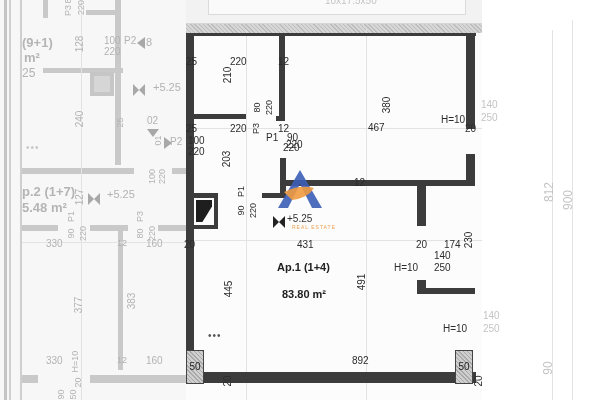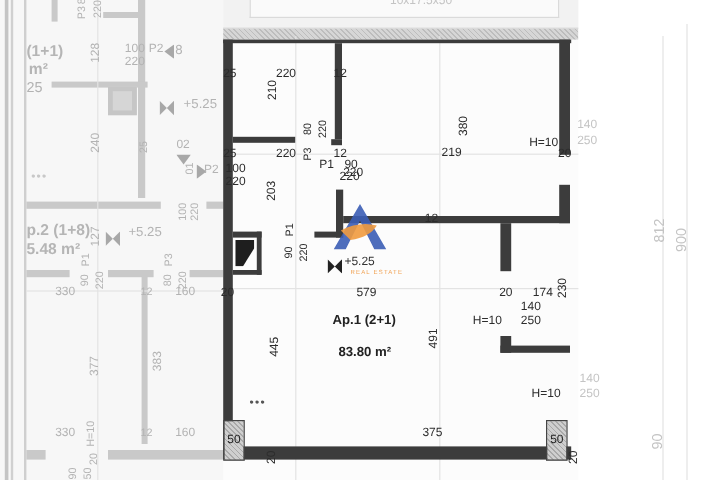--- a/index.html
+++ b/index.html
@@ -107,21 +107,21 @@
   </div>
   <div class="column" style="left:455px;top:350px;">
     <div class="col-label">50</div>
   </div>
 
   <div class="t" style="left:186px;top:57px;">25</div>
   <div class="t" style="left:230px;top:57px;">220</div>
   <div class="t" style="left:278px;top:57px;">12</div>
   <div class="t v" style="left:220px;top:70px;">210</div>
   <div class="t v" style="left:379px;top:100px;">380</div>
-  <div class="t" style="left:368px;top:123px;">219</div>
+  <div class="t" style="left:368px;top:123px;">467</div>
   <div class="t" style="left:441px;top:115px;">H=10</div>
   <div class="t" style="left:465px;top:124px;">20</div>
 
   <div class="t" style="left:186px;top:124px;">25</div>
   <div class="t" style="left:230px;top:124px;">220</div>
   <div class="t v" style="left:251px;top:124px;font-size:9px;">P3</div>
   <div class="t v" style="left:252px;top:103px;font-size:9px;">80</div>
   <div class="t v" style="left:262px;top:103px;font-size:9px;">220</div>
   <div class="t" style="left:278px;top:124px;">12</div>
   <div class="t" style="left:266px;top:133px;">P1</div>
@@ -129,33 +129,33 @@
   <div class="t" style="left:283px;top:143px;">220</div>
   <div class="t" style="left:188px;top:136px;">100</div>
   <div class="t" style="left:188px;top:147px;">220</div>
   <div class="t v" style="left:219px;top:154px;">203</div>
   <div class="t" style="left:286px;top:140px;">220</div>
   <div class="t" style="left:354px;top:178px;">12</div>
   <div class="t v" style="left:236px;top:187px;font-size:9px;">P1</div>
   <div class="t v" style="left:236px;top:206px;font-size:9px;">90</div>
   <div class="t v" style="left:246px;top:206px;font-size:9px;">220</div>
   <div class="t" style="left:184px;top:240px;">20</div>
-  <div class="t" style="left:297px;top:240px;">579</div>
-  <div class="t big" style="left:277px;top:262px;">Ap.1 (2+1)</div>
+  <div class="t" style="left:297px;top:240px;">431</div>
+  <div class="t big" style="left:277px;top:262px;">Ap.1 (1+4)</div>
   <div class="t big" style="left:282px;top:289px;">83.80 m²</div>
   <div class="t v" style="left:221px;top:284px;">445</div>
   <div class="t v" style="left:354px;top:277px;">491</div>
   <div class="t" style="left:416px;top:240px;">20</div>
   <div class="t" style="left:444px;top:240px;">174</div>
   <div class="t v" style="left:461px;top:235px;">230</div>
   <div class="t" style="left:434px;top:251px;">140</div>
   <div class="t" style="left:394px;top:263px;">H=10</div>
   <div class="t" style="left:434px;top:263px;">250</div>
   <div class="t" style="left:443px;top:324px;">H=10</div>
-  <div class="t" style="left:352px;top:356px;">375</div>
+  <div class="t" style="left:352px;top:356px;">892</div>
   <div class="t v" style="left:222px;top:376px;">20</div>
   <div class="t v" style="left:473px;top:376px;">20</div>
   <div class="dots" style="left:208px;top:330px;">•••</div>
 
   <svg class="marker" style="left:273px;top:216px;" viewBox="0 0 12 12">
     <polygon points="0,0 6,6 0,12" fill="#222"></polygon>
       <polygon points="12,0 6,6 12,12" fill="#222"></polygon>
   </svg>
   <div class="t" style="left:287px;top:214px;color:#333;">+5.25</div>
 
@@ -171,21 +171,21 @@
   <div class="guide-v" style="left:552px;top:30px;height:370px;"></div>
   <div class="guide-v" style="left:572px;top:20px;height:380px;"></div>
   <div class="t lg" style="left:481px;top:100px;">140</div>
   <div class="t lg" style="left:481px;top:113px;">250</div>
   <div class="t lg" style="left:483px;top:311px;">140</div>
   <div class="t lg" style="left:483px;top:324px;">250</div>
   <div class="t lg v" style="left:539px;top:186px;font-size:12px;">812</div>
   <div class="t lg v" style="left:558px;top:194px;font-size:12px;">900</div>
   <div class="t lg v" style="left:541px;top:362px;font-size:12px;">90</div>
 
-  <div class="t biggray" style="left:22px;top:36px;">(1+1)</div>
+  <div class="t biggray" style="left:22px;top:36px;">(9+1)</div>
   <div class="t biggray" style="left:24px;top:51px;">m²</div>
   <div class="t g" style="left:22px;top:67px;font-size:12px;">25</div>
   <div class="t g v" style="left:63px;top:6px;font-size:9px;">P3</div>
   <div class="t g v" style="left:63px;top:-6px;font-size:9px;">80</div>
   <div class="t g v" style="left:74px;top:3px;font-size:9px;">220</div>
   <div class="t g v" style="left:72px;top:39px;">128</div>
   <div class="t g" style="left:104px;top:36px;">100</div>
   <div class="t g" style="left:104px;top:47px;">220</div>
   <div class="t g" style="left:124px;top:36px;">P2</div>
   <svg class="marker" style="left:135px;top:37px;" viewBox="0 0 12 12">
@@ -203,21 +203,21 @@
   <svg class="marker" style="left:147px;top:127px;" viewBox="0 0 12 12">
       <polygon points="0,2 12,2 6,10" fill="#a8a8a8"></polygon>
     </svg>
   <div class="t g v" style="left:153px;top:136px;font-size:9px;">01</div>
   <svg class="marker" style="left:162px;top:137px;" viewBox="0 0 12 12">
       <polygon points="2,0 2,12 10,6" fill="#a8a8a8"></polygon>
     </svg>
   <div class="t g" style="left:170px;top:137px;">P2</div>
   <div class="t g v" style="left:145px;top:172px;font-size:9px;">100</div>
   <div class="t g v" style="left:155px;top:172px;font-size:9px;">220</div>
-  <div class="t biggray" style="left:22px;top:185px;">p.2 (1+8)</div>
+  <div class="t biggray" style="left:22px;top:185px;">p.2 (1+7)</div>
   <div class="t biggray" style="left:22px;top:201px;">5.48 m²</div>
   <div class="t g v" style="left:72px;top:192px;">127</div>
   <svg class="marker" style="left:88px;top:193px;" viewBox="0 0 12 12">
       <polygon points="0,0 6,6 0,12" fill="#a8a8a8"></polygon>
       <polygon points="12,0 6,6 12,12" fill="#a8a8a8"></polygon>
     </svg>
   <div class="t g" style="left:107px;top:189px;font-size:11px;">+5.25</div>
   <div class="t g v" style="left:66px;top:212px;font-size:9px;">P1</div>
   <div class="t g v" style="left:66px;top:229px;font-size:9px;">90</div>
   <div class="t g v" style="left:76px;top:229px;font-size:9px;">220</div>

